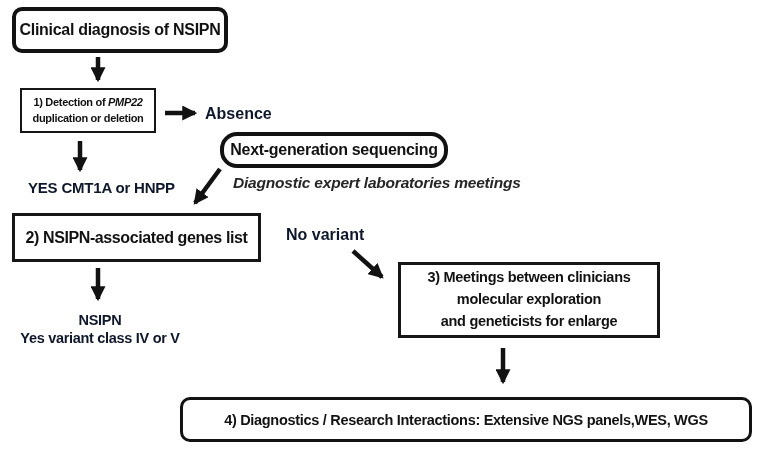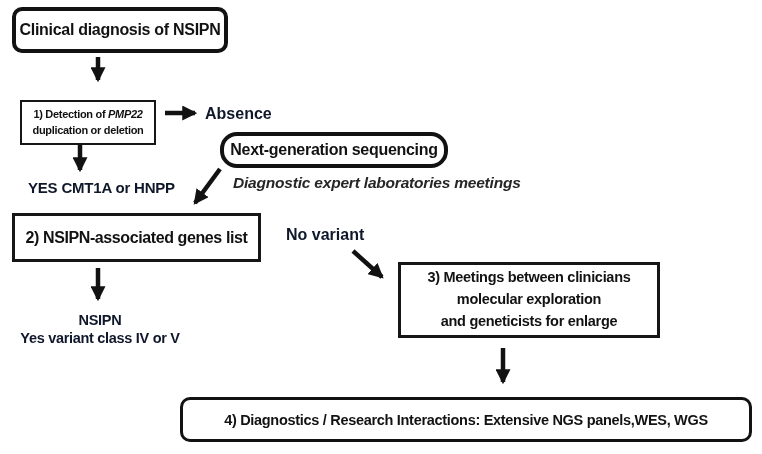--- a/index.html
+++ b/index.html
@@ -30,21 +30,21 @@
     text-align: center;
   }
   .box-clinical {
     left: 12px; top: 7px; width: 216px; height: 46px;
     border: 4px solid #121212; border-radius: 10px;
     font-size: 16px; letter-spacing: -0.3px;
   }
   .box-detection {
     left: 20px; top: 88px; width: 136px; height: 45px;
     border: 2.5px solid #161616;
-    font-size: 11px; letter-spacing: -0.3px; line-height: 1.45; margin-top: 12px;
+    font-size: 11px; letter-spacing: -0.3px; line-height: 1.45;
   }
   .box-ngs {
     left: 220px; top: 132px; width: 228px; height: 36px;
     border: 4px solid #121212; border-radius: 17px;
     font-size: 16px; letter-spacing: -0.3px;
   }
   .box-geneslist {
     left: 12px; top: 213px; width: 249px; height: 49px;
     border: 3.2px solid #161616;
     font-size: 16px; letter-spacing: -0.4px;

